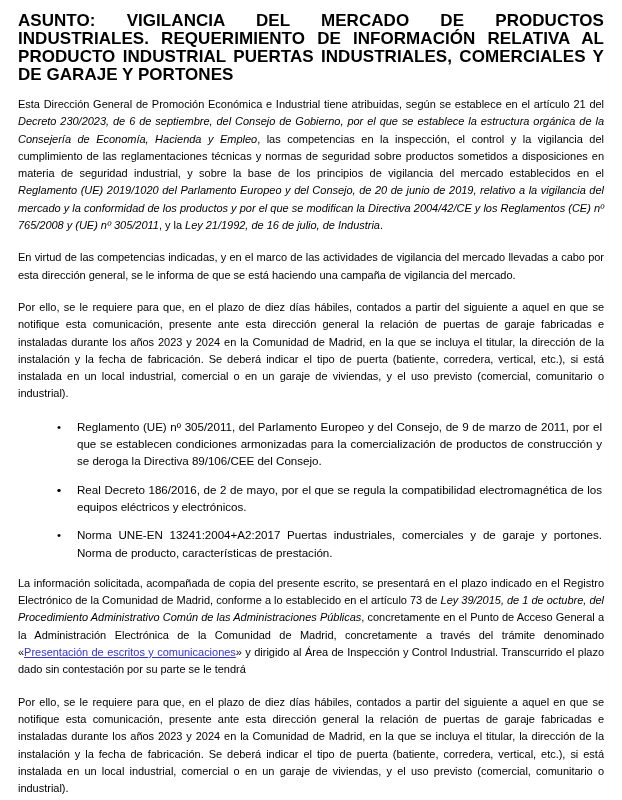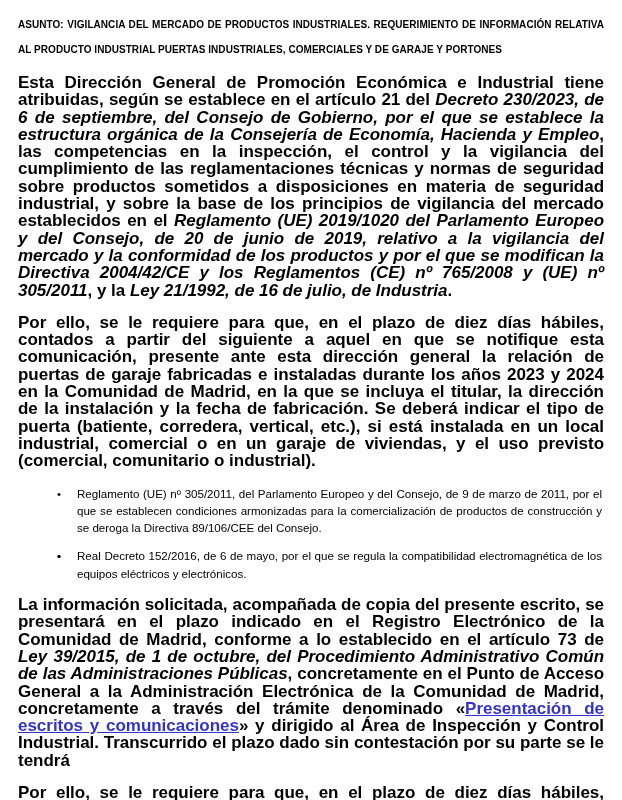--- a/index.html
+++ b/index.html
@@ -16,37 +16,36 @@
     -webkit-font-smoothing: antialiased;
   }
   .page {
     box-sizing: border-box;
     width: 622px;
     height: 800px;
     padding: 12px 18px 0 18px;
     background: #ffffff;
   }
   .doc-title {
-    font-size: 10px;
+    font-size: 17px;
     font-weight: bold;
-    line-height: 25px;
+    line-height: 18px;
     text-align: justify;
     text-align-last: left;
     letter-spacing: 0.05px;
     margin: 0 0 4px 0;
     text-transform: uppercase;
   }
   p.para {
-    font-size: 17px;
+    font-size: 11px;
     line-height: 17.3px;
     text-align: justify;
     text-align-last: left;
     margin: 0 0 15px 0;
     letter-spacing: -0.02px;
-    font-weight: bold;
   }
   p.para.tight {
     margin-bottom: 14px;
   }
   .spacer-top {
     height: 8px;
   }
   em, .it {
     font-style: italic;
   }
@@ -86,28 +85,29 @@
 <body>
 
 <div class="page">
 
   <h1 class="doc-title">ASUNTO: VIGILANCIA DEL MERCADO DE PRODUCTOS INDUSTRIALES. REQUERIMIENTO DE INFORMACIÓN RELATIVA AL PRODUCTO INDUSTRIAL PUERTAS INDUSTRIALES, COMERCIALES Y DE GARAJE Y PORTONES</h1>
 
   <div class="spacer-top"></div>
 
   <p class="para"><span>Esta Dirección General de Promoción Económica e Industrial tiene atribuidas, según se establece en el artículo 21 del </span><em class="it">Decreto 230/2023, de 6 de septiembre, del Consejo de Gobierno, por el que se establece la estructura orgánica de la Consejería de Economía, Hacienda y Empleo</em><span>, las competencias en la inspección, el control y la vigilancia del cumplimiento de las reglamentaciones técnicas y normas de seguridad sobre productos sometidos a disposiciones en materia de seguridad industrial, y sobre la base de los principios de vigilancia del mercado establecidos en el </span><em class="it">Reglamento (UE) 2019/1020 del Parlamento Europeo y del Consejo, de 20 de junio de 2019, relativo a la vigilancia del mercado y la conformidad de los productos y por el que se modifican la Directiva 2004/42/CE y los Reglamentos (CE) nº 765/2008 y (UE) nº 305/2011</em><span>, y la </span><em class="it">Ley 21/1992, de 16 de julio, de Industria</em><span>.</span></p>
 
+  <p class="para">En virtud de las competencias indicadas, y en el marco de las actividades de vigilancia del mercado llevadas a cabo por esta dirección general, se le informa de que se está haciendo una campaña de vigilancia del mercado.</p>
 
   <p class="para">Por ello, se le requiere para que, en el plazo de diez días hábiles, contados a partir del siguiente a aquel en que se notifique esta comunicación, presente ante esta dirección general la relación de puertas de garaje fabricadas e instaladas durante los años 2023 y 2024 en la Comunidad de Madrid, en la que se incluya el titular, la dirección de la instalación y la fecha de fabricación. Se deberá indicar el tipo de puerta (batiente, corredera, vertical, etc.), si está instalada en un local industrial, comercial o en un garaje de viviendas, y el uso previsto (comercial, comunitario o industrial).</p>
 
 
   <ul class="norm-list">
     <li><span class="bullet">•</span><span>Reglamento (UE) nº 305/2011, del Parlamento Europeo y del Consejo, de 9 de marzo de 2011, por el que se establecen condiciones armonizadas para la comercialización de productos de construcción y se deroga la Directiva 89/106/CEE del Consejo.</span></li>
     <li><span class="bullet">•</span></li>
-    <li><span class="bullet">•</span><span>Real Decreto 152/2016, de 6 de mayo, por el que se regula la compatibilidad electromagnética de los equipos eléctricos y electrónicos.</span></li>
-    <li><span class="bullet">•</span></li>
+    <li><span class="bullet">•</span><span>Real Decreto 186/2016, de 2 de mayo, por el que se regula la compatibilidad electromagnética de los equipos eléctricos y electrónicos.</span></li>
+    <li><span class="bullet">•</span><span>Norma UNE-EN 13241:2004+A2:2017 Puertas industriales, comerciales y de garaje y portones. Norma de producto, características de prestación.</span></li>
   </ul>
 
   <p class="para"><span>La información solicitada, acompañada de copia del presente escrito, se presentará en el plazo indicado en el Registro Electrónico de la Comunidad de Madrid, conforme a lo establecido en el artículo 73 de </span><em class="it">Ley 39/2015, de 1 de octubre, del Procedimiento Administrativo Común de las Administraciones Públicas</em><span>, concretamente en el Punto de Acceso General a la Administración Electrónica de la Comunidad de Madrid, concretamente a través del trámite denominado «</span><a class="doclink" href="#">Presentación de escritos y comunicaciones</a><span>» y dirigido al Área de Inspección y Control Industrial. Transcurrido el plazo dado sin contestación por su parte se le tendrá</span></p>
 
   <p class="para">Por ello, se le requiere para que, en el plazo de diez días hábiles, contados a partir del siguiente a aquel en que se notifique esta comunicación, presente ante esta dirección general la relación de puertas de garaje fabricadas e instaladas durante los años 2023 y 2024 en la Comunidad de Madrid, en la que se incluya el titular, la dirección de la instalación y la fecha de fabricación. Se deberá indicar el tipo de puerta (batiente, corredera, vertical, etc.), si está instalada en un local industrial, comercial o en un garaje de viviendas, y el uso previsto (comercial, comunitario o industrial).</p>
 
 </div>
 
 </body></html>

